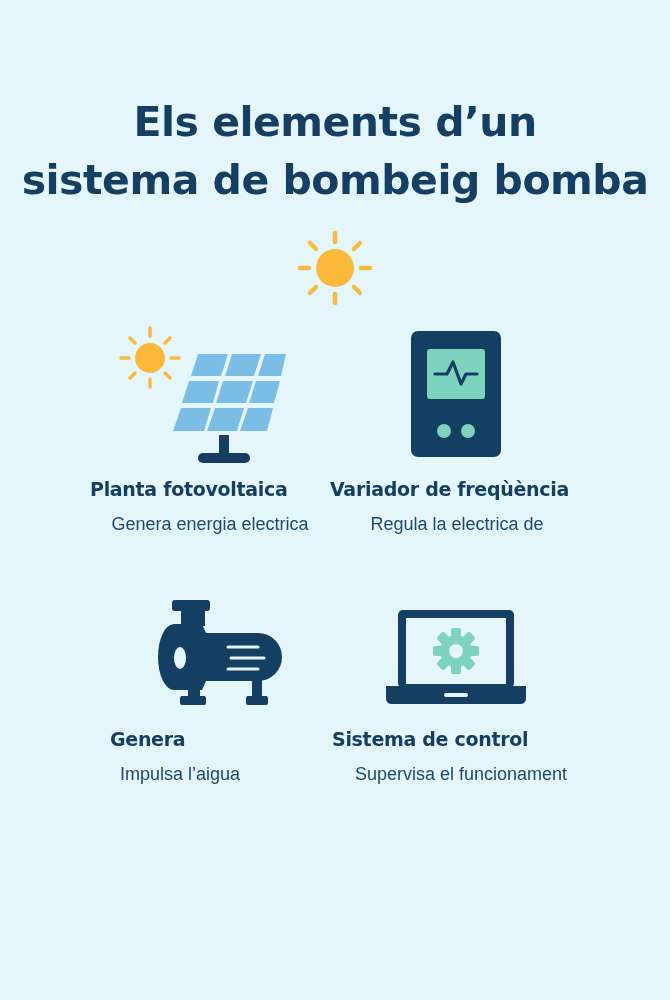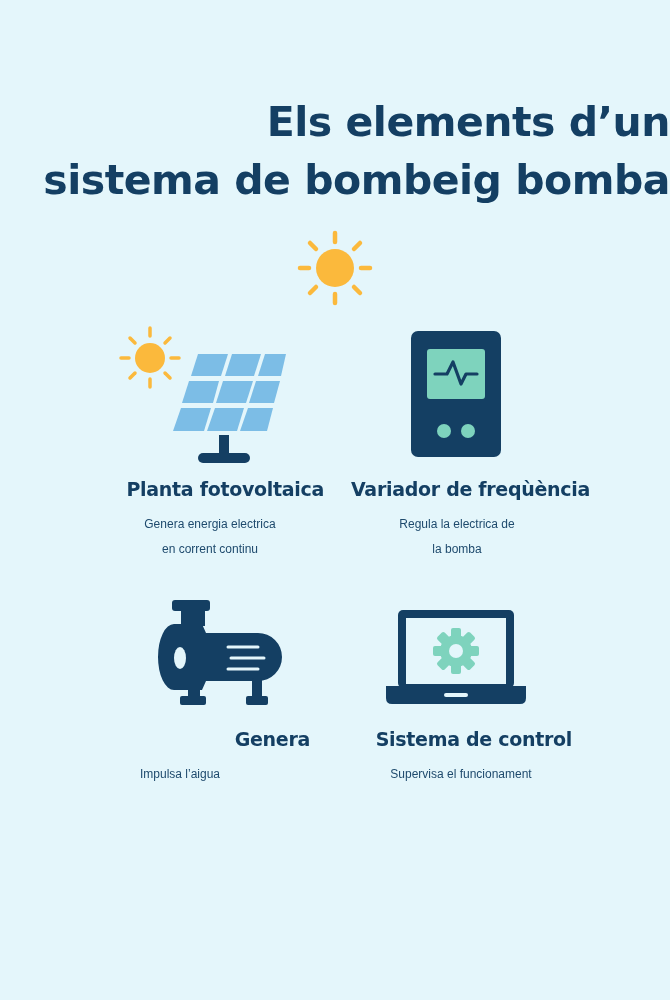--- a/index.html
+++ b/index.html
@@ -3,28 +3,28 @@
 <meta charset="utf-8">
 <style>
   * { margin: 0; padding: 0; box-sizing: border-box; }
   html, body { width: 670px; height: 1000px; background: #e4f6fb; overflow: hidden; }
   body { position: relative; font-family: "Liberation Sans", sans-serif; color: #143f63; }
   .title {
     position: absolute; left: 0; top: 93px; width: 670px; text-align: center;
     font-family: "DejaVu Sans", sans-serif; font-weight: bold; font-size: 41px;
     line-height: 58px; color: #143f63; letter-spacing: -0.5px;
   }
-  .title span { display: block; text-align: right; }
+  .title span { display: block; }
   .abs { position: absolute; }
   .heading {
     position: absolute; font-family: "DejaVu Sans", sans-serif; font-weight: bold;
-    font-size: 19px; color: #143f63; text-align: right; white-space: nowrap; letter-spacing: -0.3px;
+    font-size: 19px; color: #143f63; text-align: left; white-space: nowrap; letter-spacing: -0.3px;
   }
   .desc {
-    position: absolute; font-family: "Liberation Sans", sans-serif; font-size: 12px;
+    position: absolute; font-family: "Liberation Sans", sans-serif; font-size: 18px;
     line-height: 25px; color: #1e4a6d; text-align: center; white-space: nowrap;
   }
   .desc span { display: block; }
 </style>
 </head>
 <body>
 
 <h1 class="title">
   <span>Els elements d’un</span>
   <span>sistema de bombeig bomba</span>
@@ -67,36 +67,34 @@
       <polygon points="63,84 93,84 86,107 55,107"></polygon>
       <polygon points="97,84 126,84 119,107 89,107"></polygon>
       <polygon points="130,84 155,84 149,107 122,107"></polygon>
     </g>
     <rect x="101" y="111" width="10" height="22" fill="#143f63"></rect>
     <rect x="80" y="129" width="52" height="10" rx="5" fill="#143f63"></rect>
   </svg>
   <div class="heading" style="left:90px;top:478px;width:234px">Planta fotovoltaica</div>
   <div class="desc" style="left:80px;top:512px;width:260px">
     <span>Genera energia electrica</span>
-    <span>en corrent continu</span>
   </div>
 </div>
 
 <div>
   <svg class="abs" style="left:410px;top:330px" width="92" height="128" viewBox="0 0 92 128">
     <rect x="1" y="1" width="90" height="126" rx="7" fill="#143f63"></rect>
     <rect x="17" y="19" width="58" height="50" rx="3" fill="#7ed3bd"></rect>
     <polyline points="25,44 37,44 43,32 51,54 56,44 67,44" fill="none" stroke="#143f63" stroke-width="3.2" stroke-linejoin="round" stroke-linecap="round"></polyline>
     <circle cx="34" cy="101" r="7" fill="#7ed3bd"></circle>
     <circle cx="58" cy="101" r="7" fill="#7ed3bd"></circle>
   </svg>
   <div class="heading" style="left:330px;top:478px;width:260px">Variador de freqùència</div>
   <div class="desc" style="left:327px;top:512px;width:260px">
     <span>Regula la electrica de</span>
-    <span>la bomba</span>
   </div>
 </div>
 
 <div>
   <svg class="abs" style="left:158px;top:598px" width="124" height="112" viewBox="0 0 124 112">
     <g fill="#143f63">
       <rect x="14" y="2" width="38" height="11" rx="3"></rect>
       <rect x="23" y="12" width="24" height="16"></rect>
       <path d="M16,26 L44,26 L48,35 L100,35 A22,22 0 0 1 100,83 L48,83 L44,92 L16,92 A16,33 0 0 1 16,26 Z"></path>
       <rect x="30" y="88" width="12" height="16"></rect>

